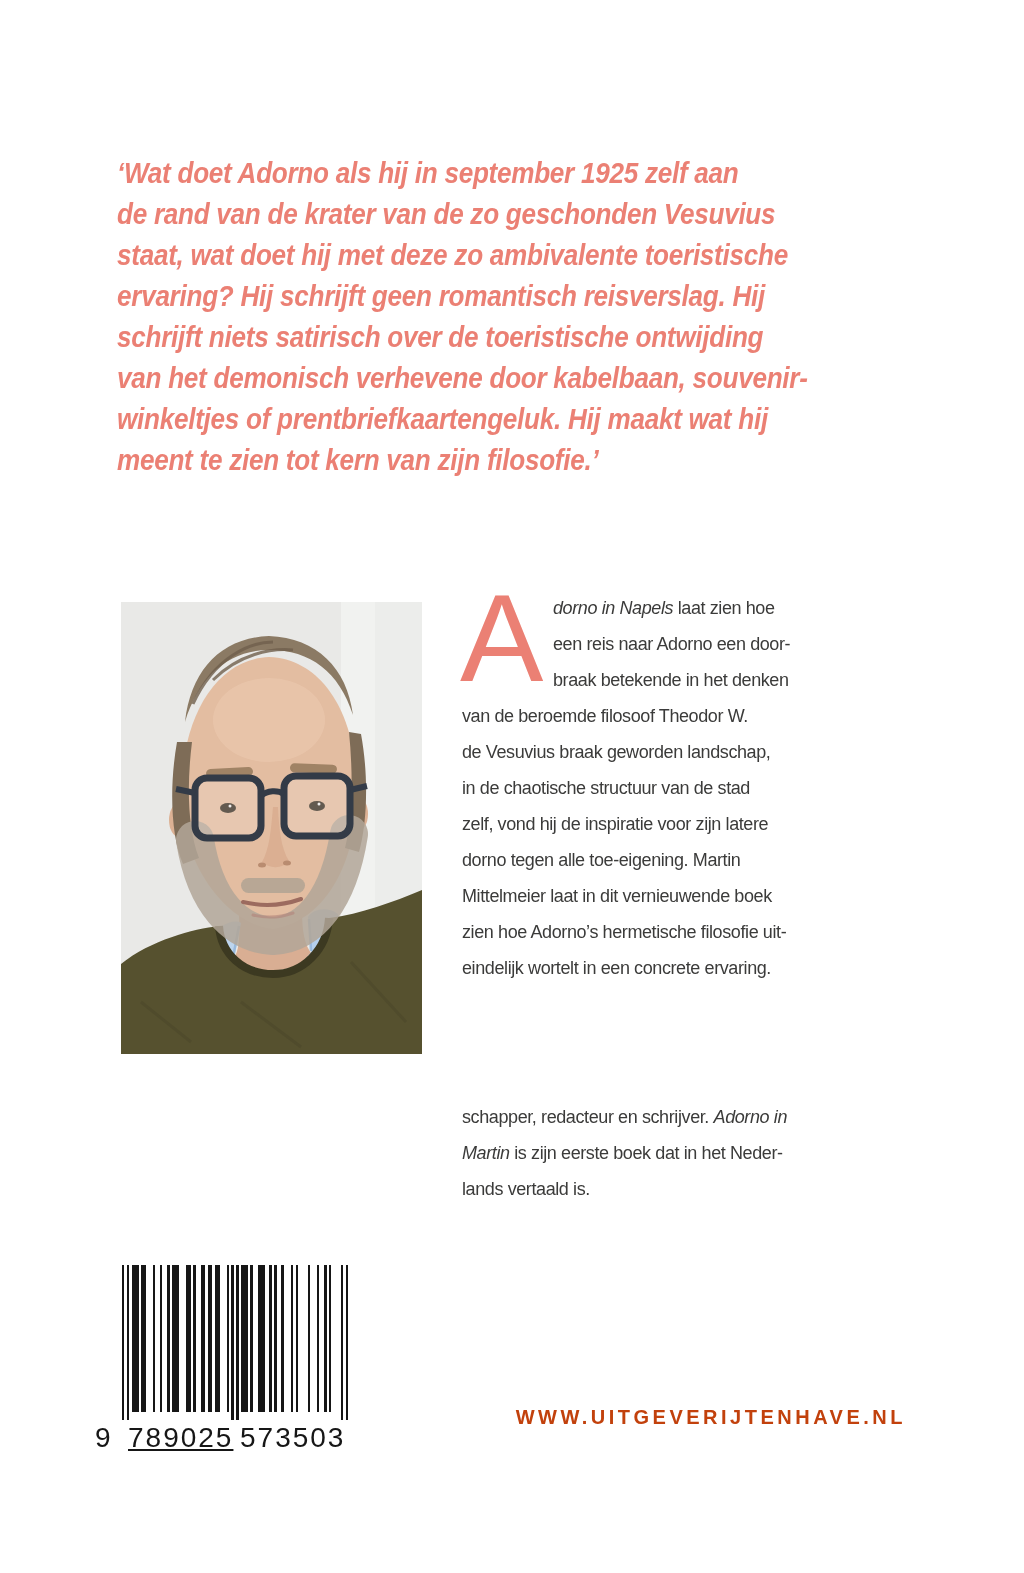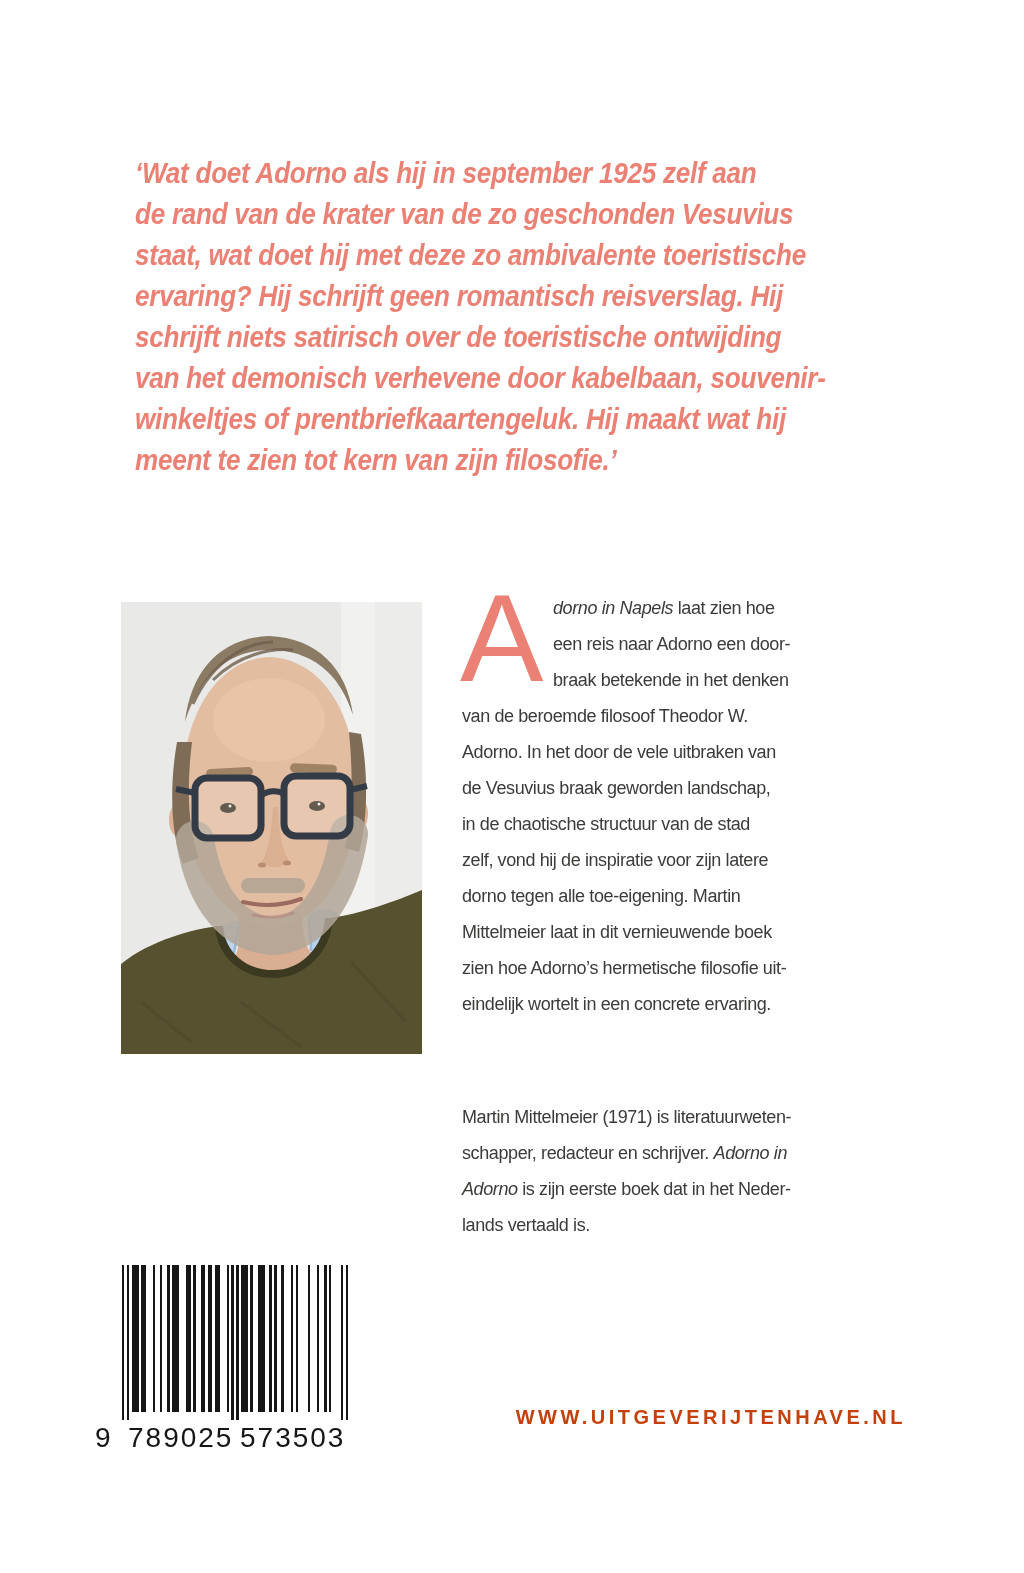--- a/index.html
+++ b/index.html
@@ -1,21 +1,21 @@
 <!DOCTYPE html>
 <html><head>
 <meta charset="utf-8">
 <style>
   html,body{margin:0;padding:0;background:#fff;}
   .cover{
     position:relative;width:1024px;height:1573px;background:#ffffff;
     font-family:"Liberation Sans",sans-serif;overflow:hidden;
   }
   
-  .quote{position:absolute;left:117px;top:153px;color:#EB8074;margin-left:18px;}
+  .quote{position:absolute;left:117px;top:153px;color:#EB8074;}
   .quote .line{
     font-style:italic;font-weight:bold;font-size:29px;line-height:41px;
     white-space:nowrap;transform:scaleX(.9);transform-origin:0 50%;
     letter-spacing:-0.3px;
   }
   
   .photo{position:absolute;left:121px;top:602px;}
   
   .dropcap{
     position:absolute;left:460px;top:575px;font-size:125px;line-height:1;
@@ -30,21 +30,21 @@
   
   .bio{position:absolute;left:462px;top:1099px;color:#3B3B3A;}
   
   .barcode{position:absolute;left:122px;top:1265px;width:226px;height:195px;}
   .barcode svg{display:block;}
   .barcode-digits{
     position:absolute;top:155px;left:0;width:226px;height:40px;
     color:#161616;font-size:28px;
   }
   .bd-9{position:absolute;left:-27px;top:2px;}
-  .bd-g1{position:absolute;left:6px;top:2px;width:102px;text-align:left;letter-spacing:2px;}
+  .bd-g1{position:absolute;left:6px;top:2px;width:102px;text-align:left;letter-spacing:2px;text-decoration:underline;}
   .bd-g2{position:absolute;left:118px;top:2px;width:102px;text-align:center;letter-spacing:2px;}
   
   .url{
     position:absolute;right:118px;top:1406px;color:#c2410c;
     font-weight:bold;font-size:20px;letter-spacing:3.5px;white-space:nowrap;
   }
 </style>
 </head>
 <body>
 
@@ -120,34 +120,32 @@
       </g>
     </g>
   </svg>
 
   <div class="dropcap">A</div>
   <div class="blurb">
       <div class="line"><span class="it">dorno in Napels</span><span> laat zien hoe</span></div>
       <div class="line"><span>een reis naar Adorno een door-</span></div>
       <div class="line"><span>braak betekende in het denken</span></div>
       <div class="line"><span>van de beroemde filosoof Theodor W.</span></div>
-      <div class="line"><span>Adorno. In het door de vele uitbraken van</span></div>
       <div class="line"><span>de Vesuvius braak geworden landschap,</span></div>
       <div class="line"><span>in de chaotische structuur van de stad</span></div>
       <div class="line"><span>zelf, vond hij de inspiratie voor zijn latere</span></div>
       <div class="line"><span>dorno tegen alle toe-eigening. Martin</span></div>
       <div class="line"><span>Mittelmeier laat in dit vernieuwende boek</span></div>
       <div class="line"><span>zien hoe Adorno’s hermetische filosofie uit-</span></div>
       <div class="line"><span>eindelijk wortelt in een concrete ervaring.</span></div>
     </div>
 
   <div class="bio">
-      <div class="line"><span>Martin Mittelmeier (1971) is literatuurweten-</span></div>
       <div class="line"><span>schapper, redacteur en schrijver. </span><span class="it">Adorno in</span></div>
-      <div class="line"><span class="it">Adorno</span><span> is zijn eerste boek dat in het Neder-</span></div>
+      <div class="line"><span class="it">Martin</span><span> is zijn eerste boek dat in het Neder-</span></div>
       <div class="line"><span>lands vertaald is.</span></div>
     </div>
 
   <div class="barcode">
     <svg id="barcode-svg" width="226" height="155" viewBox="0 0 226 155" shape-rendering="crispEdges">
         <rect x="0.00" y="0" width="2.38" height="155" fill="#161616"></rect>
         <rect x="4.76" y="0" width="2.38" height="155" fill="#161616"></rect>
         <rect x="9.52" y="0" width="7.14" height="147" fill="#161616"></rect>
         <rect x="19.03" y="0" width="4.76" height="147" fill="#161616"></rect>
         <rect x="30.93" y="0" width="2.38" height="147" fill="#161616"></rect>

